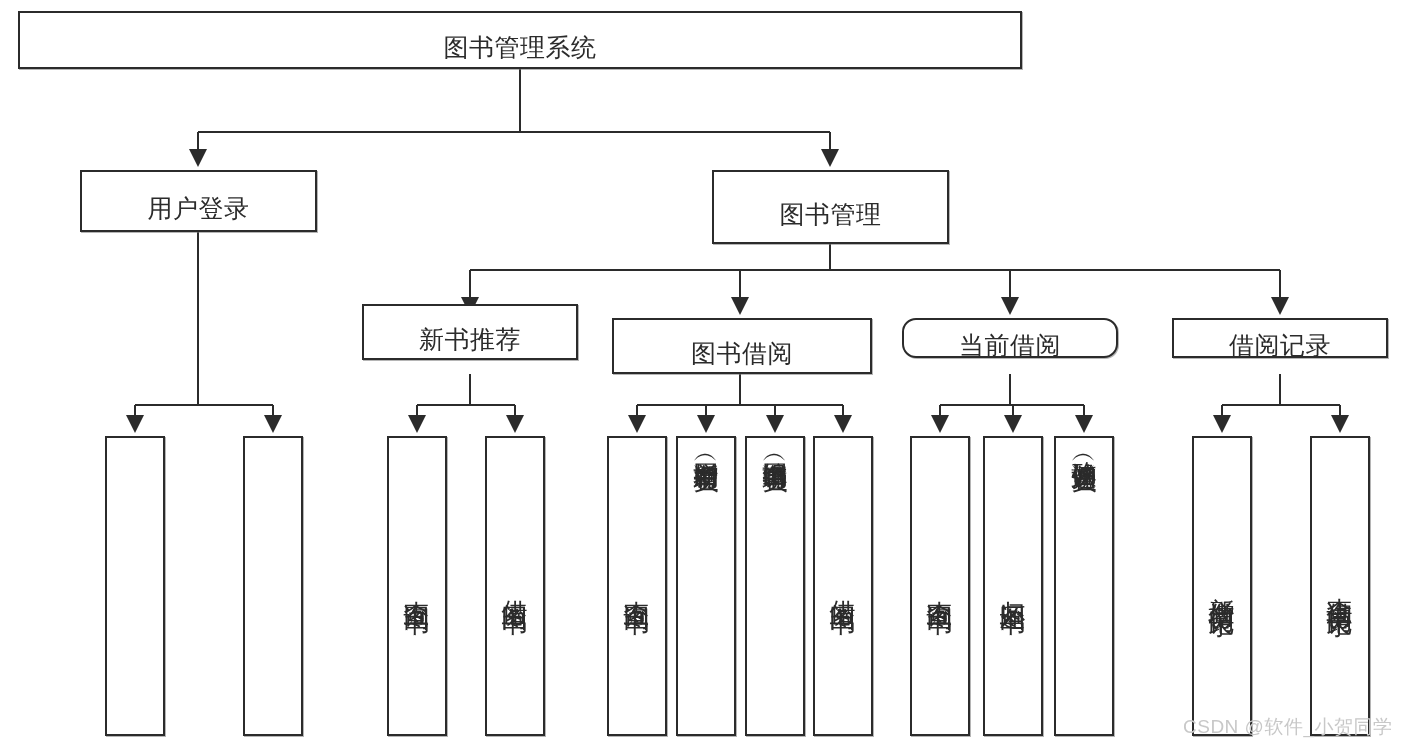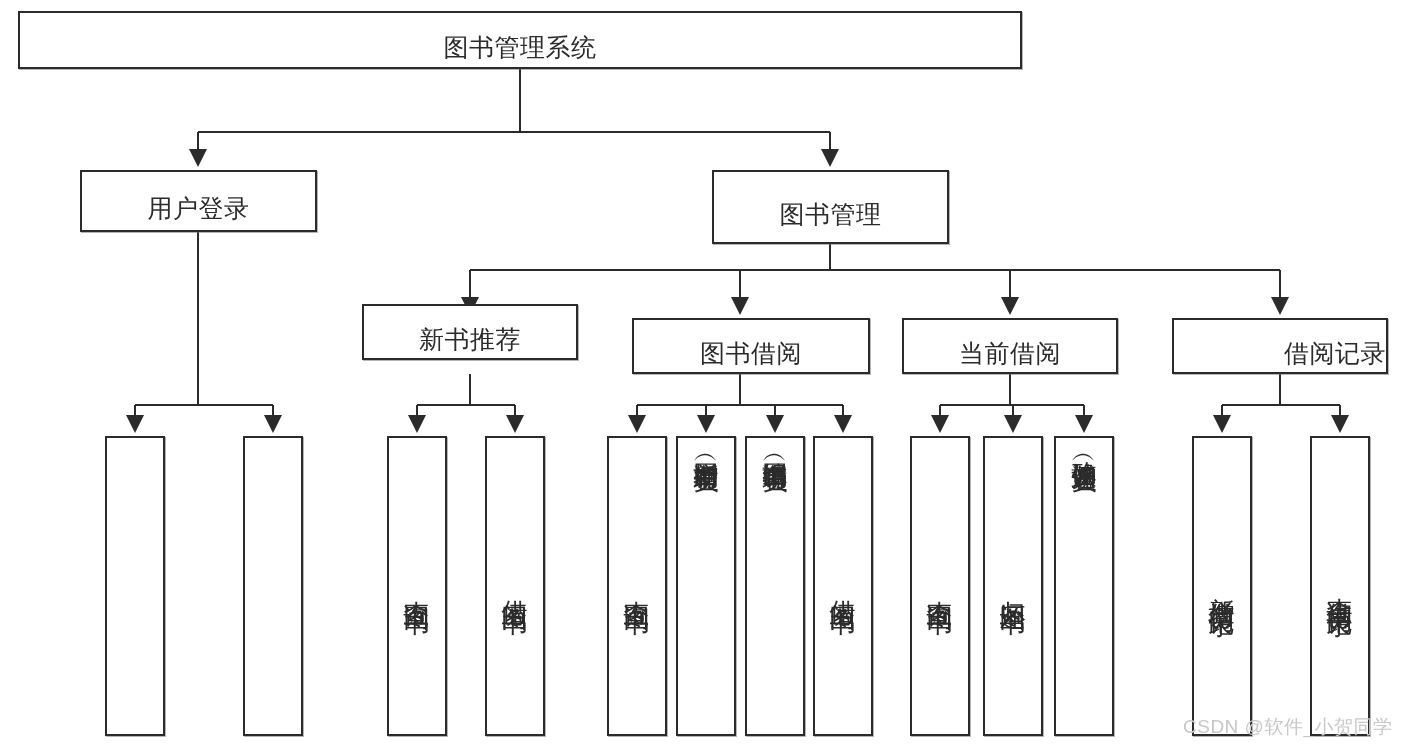--- a/index.html
+++ b/index.html
@@ -152,27 +152,27 @@
   <div class="node horizontal" style="left:80px; top:170px; width:237px; height:62px;">
     <span class="node-label">用户登录</span>
   </div>
   <div class="node horizontal" style="left:712px; top:170px; width:237px; height:74px;">
     <span class="node-label">图书管理</span>
   </div>
 
   <div class="node horizontal" style="left:362px; top:304px; width:216px; height:56px;">
     <span class="node-label">新书推荐</span>
   </div>
-  <div class="node horizontal" style="left:632px; top:318px; width:238px; height:56px;">
+  <div class="node horizontal" style="left:612px; top:318px; width:260px; height:56px;">
     <span class="node-label">图书借阅</span>
   </div>
-  <div class="node horizontal" style="left:902px; top:318px; width:216px; height:56px;">
+  <div class="node horizontal" style="left:902px; top:318px; width:216px; height:40px;border-radius:14px;">
     <span class="node-label">当前借阅</span>
   </div>
-  <div class="node horizontal" style="left:1172px; top:318px; width:216px; height:56px;justify-content:flex-end;">
+  <div class="node horizontal" style="left:1172px; top:318px; width:216px; height:40px;">
     <span class="node-label">借阅记录</span>
   </div>
 
   <div class="node vertical" style="left:105px; top:436px; width:60px; height:300px; align-items:flex-end;">
     <span class="node-label">用户登录</span>
   </div>
   <div class="node vertical" style="left:243px; top:436px; width:60px; height:300px; align-items:flex-end;">
     <span class="node-label">注销登录</span>
   </div>
 

